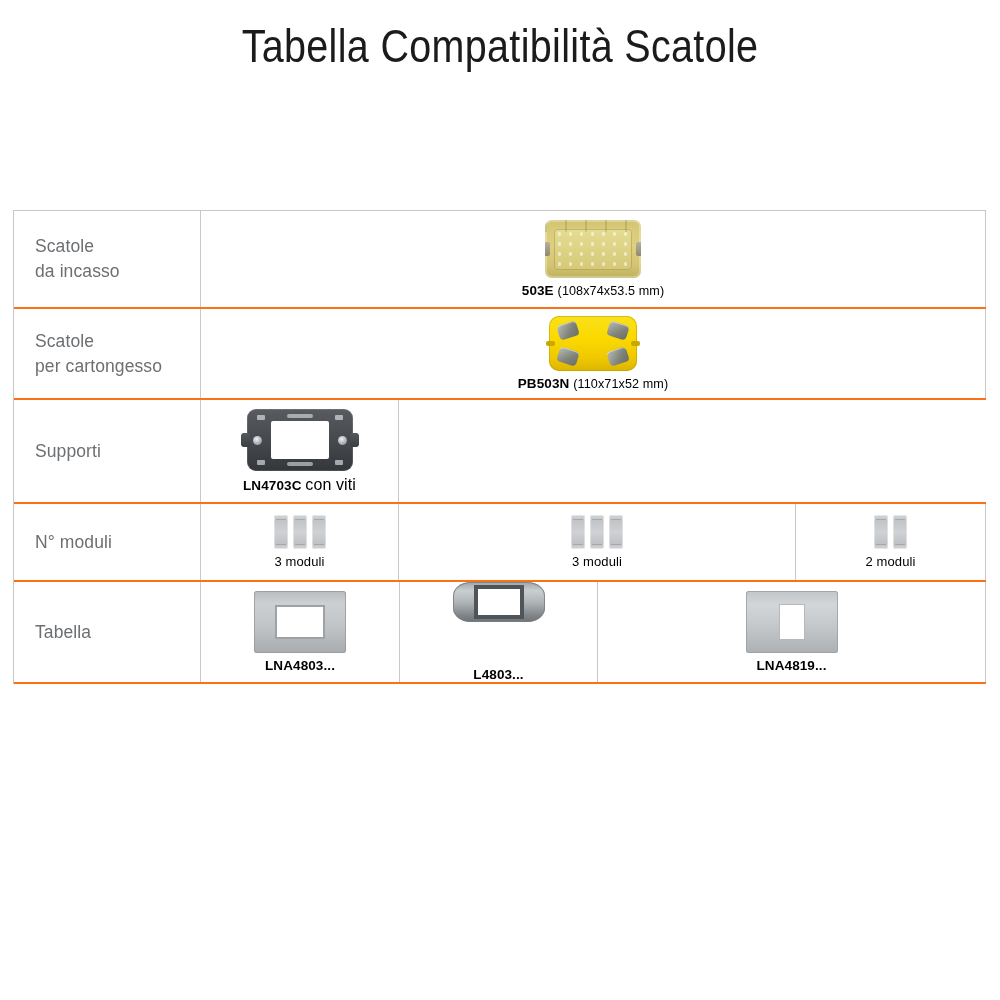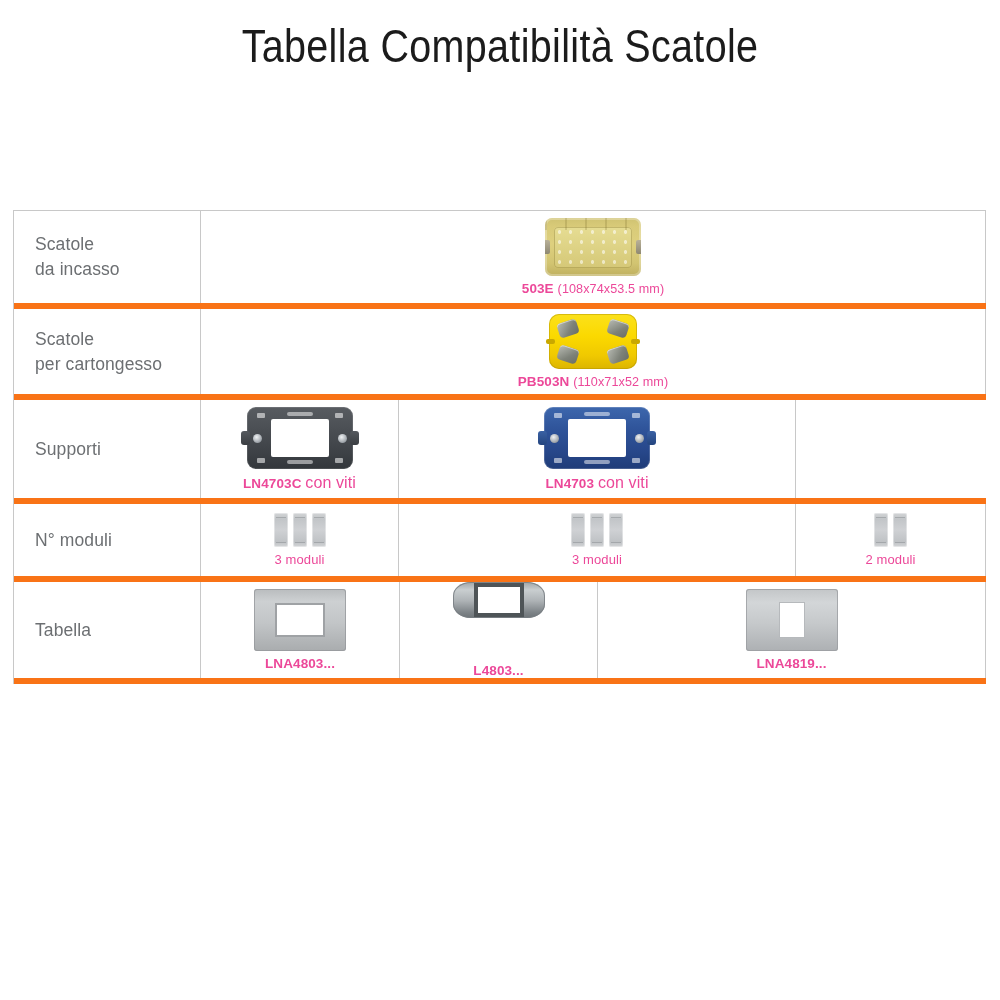--- a/index.html
+++ b/index.html
@@ -44,21 +44,21 @@
     left: 13px;
     top: 210px;
     width: 973px;
     border-top: 1px solid #c8c8c8;
     border-left: 1px solid #c8c8c8;
     box-sizing: border-box;
   }
   .row {
     display: flex;
     width: 100%;
-    border-bottom: 6px solid #f97316;
+    border-bottom: 2px solid #f97316;
     box-sizing: border-box;
   }
   .cell {
     border-right: 1px solid #c8c8c8;
     box-sizing: border-box;
     position: relative;
     display: flex;
     flex-direction: column;
     align-items: center;
     justify-content: center;
@@ -82,21 +82,21 @@
   .r2 { height: 91px; }
   .r3 { height: 96px; }
   .r4 { height: 104px; }
   .r5 { height: 78px; }
   .r6 { height: 102px; }
 
   
   .cap {
     font-family: "Liberation Sans Narrow", "Liberation Sans", sans-serif;
     font-size: 13.5px;
-    color: #ec4899;
+    color: #000000;
     white-space: nowrap;
     text-align: center;
     margin-top: 5px;
     letter-spacing: 0.1px;
   }
   .cap b { font-weight: 700; }
   .cap .dim { font-weight: 400; font-size: 12.6px; }
   .cap .sfx { font-weight: 400; font-size: 16px; }
   .cap.plain { font-weight: 400; font-size: 13px; }
 
@@ -336,36 +336,20 @@
           <span class="tick t1"></span>
           <span class="tick t2"></span>
           <span class="tick t3"></span>
           <span class="tick t4"></span>
           <span class="open"></span>
           <span class="screwL"></span>
           <span class="screwR"></span>
         </div>
         <div class="cap"><b>LN4703C</b> <span class="sfx">con viti</span></div>
       </div>
-      <div class="cell c3b">
-        <div class="art support sup-blue">
-          <span class="earL"></span>
-          <span class="earR"></span>
-          <span class="bar bt"></span>
-          <span class="bar bb"></span>
-          <span class="tick t1"></span>
-          <span class="tick t2"></span>
-          <span class="tick t3"></span>
-          <span class="tick t4"></span>
-          <span class="open"></span>
-          <span class="screwL"></span>
-          <span class="screwR"></span>
-        </div>
-        <div class="cap"><b>LN4703</b> <span class="sfx">con viti</span></div>
-      </div>
     </div>
 
     <div class="row r5">
       <div class="cell rowlabel">
         <span class="lbl">N° moduli</span>
       </div>
       <div class="cell c3a">
         <div class="modules">
           <span class="mod"></span>
           <span class="mod"></span>

